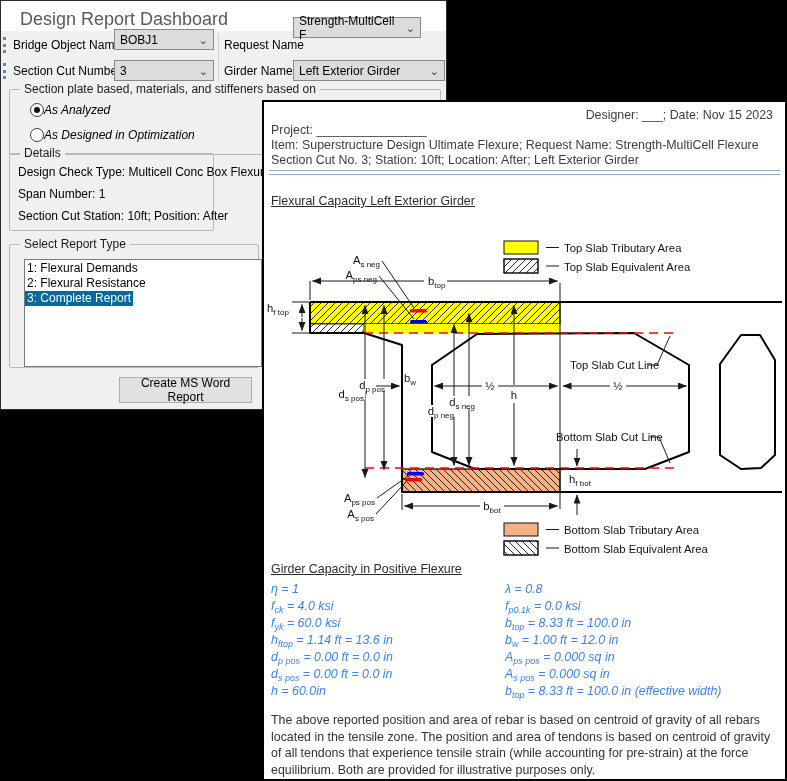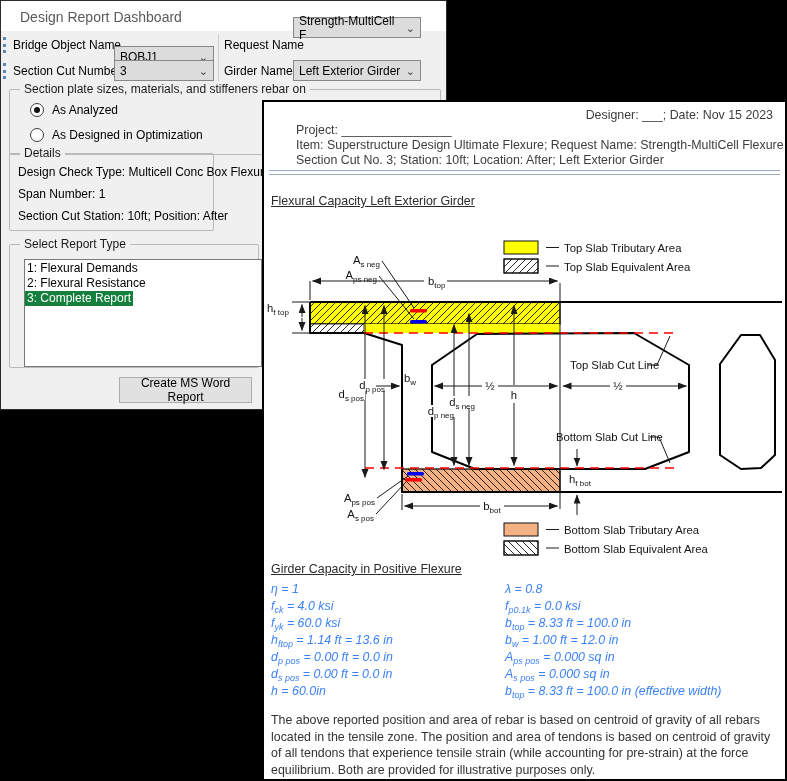--- a/index.html
+++ b/index.html
@@ -2,50 +2,50 @@
 <html><head>
 <meta charset="utf-8">
 <style>
   html,body{margin:0;padding:0;}
   body{width:787px;height:781px;position:relative;background:#000;overflow:hidden;
        font-family:"Liberation Sans",sans-serif;}
   
   .dialog{position:absolute;left:0;top:0;width:447px;height:410px;background:#f0f0f0;
           border:1px solid #2b2b2b;box-sizing:border-box;z-index:1;}
   .titlebar{position:absolute;left:0;top:0;right:0;height:30px;background:#ffffff;}
-  .titlebar .title{position:absolute;left:19px;top:8px;font-size:14px;color:#5a5a5a;}
+  .titlebar .title{position:absolute;left:19px;top:8px;font-size:18px;color:#5a5a5a;}
   .dlabel{position:absolute;font-size:12px;color:#000;}
   .combo{position:absolute;height:21px;background:#dcdcdc;border:1px solid #888;
          box-sizing:border-box;display:flex;align-items:center;justify-content:space-between;
          padding:0 5px;font-size:12px;color:#000;}
   .combo .chev{font-size:11px;color:#404040;line-height:10px;margin-left:4px;}
   .vsep{position:absolute;left:217px;top:33px;width:1px;height:47px;background:#cfcfcf;}
   .grip{position:absolute;left:2px;width:0;height:16px;border-left:3px dotted #5b87b5;}
   .groupbox{position:absolute;border:1px solid #b9b9b9;border-radius:2px;box-sizing:border-box;}
   .grouplabel{position:absolute;top:-8px;left:10px;background:#f0f0f0;padding:0 4px;
               font-size:12px;color:#1a1a1a;white-space:nowrap;}
-  .radio-row{position:absolute;display:flex;align-items:flex-end;gap:8px;}
+  .radio-row{position:absolute;display:flex;align-items:flex-end;font-style:italic;}
   .radio{width:12px;height:12px;border:1px solid #3c3c3c;border-radius:50%;background:#fff;
          box-sizing:content-box;}
   .radio.checked::after{content:'';display:block;width:6px;height:6px;margin:3px;
          border-radius:50%;background:#111;}
   .radio-label{font-size:12px;color:#000;}
   .dline{position:absolute;font-size:12px;color:#000;white-space:nowrap;}
   .listbox{position:absolute;left:14px;top:14px;width:238px;height:108px;background:#fff;
            border:1px solid #7a7a7a;box-sizing:border-box;padding-top:1px;overflow:hidden;}
   .listitem{font-size:12px;color:#000;padding:0 2px;height:15px;line-height:15px;
             width:max-content;white-space:nowrap;}
-  .listitem.selected{background:#15803d;color:#fff;}
+  .listitem.selected{background:#0369a1;color:#fff;}
   .wordbtn{position:absolute;left:118px;top:376px;width:133px;height:26px;background:#e1e1e1;
            border:1px solid #adadad;font-size:12px;color:#000;display:flex;align-items:center;
            justify-content:center;box-sizing:border-box;font-family:"Liberation Sans",sans-serif;}
   
   .report{position:absolute;left:262px;top:100px;width:525px;height:681px;background:#fff;
           border:2px solid #000;box-sizing:border-box;z-index:2;font-size:12.4px;color:#3d3d3d;}
-  .rline{position:absolute;white-space:nowrap;margin-left:25px;}
+  .rline{position:absolute;white-space:nowrap;}
   .rright{position:absolute;right:12px;white-space:nowrap;}
   .dblrule{position:absolute;left:5px;right:5px;top:68px;height:3px;
            border-top:1px solid #95adc3;border-bottom:1px solid #95adc3;}
   .rheading{position:absolute;left:7px;text-decoration:underline;color:#2b2b2b;white-space:nowrap;}
   .diagram{position:absolute;left:0;top:125px;width:525px;height:345px;}
   .eqcol{position:absolute;top:479px;font-style:italic;color:#3b82f6;}
   .eqcol .eq-line{height:17px;line-height:17px;white-space:nowrap;}
   .eqcol sub{font-size:9px;font-style:italic;line-height:0;}
   .para{position:absolute;left:7px;top:610px;width:508px;line-height:16.6px;color:#333;}
   
@@ -60,44 +60,44 @@
 <body>
 
 <div class="dialog">
   <div class="titlebar">
     <span class="title">Design Report Dashboard</span>
   </div>
   <div class="grip" style="top:36px"></div>
   <div class="grip" style="top:62px"></div>
 
   <span class="dlabel" style="left:12px;top:37px">Bridge Object Name</span>
-  <div class="combo" style="left:113px;top:45px;width:100px">
+  <div class="combo" style="left:113px;top:28px;width:100px">
     <span>BOBJ1</span>
     <span class="chev">⌄</span>
   </div>
   <div class="vsep"></div>
   <span class="dlabel" style="left:223px;top:37px">Request Name</span>
   <div class="combo" style="left:292px;top:16px;width:128px">
     <span>Strength-MultiCell F</span>
     <span class="chev">⌄</span>
   </div>
 
   <span class="dlabel" style="left:12px;top:63px">Section Cut Number</span>
   <div class="combo" style="left:113px;top:59px;width:100px">
     <span>3</span>
     <span class="chev">⌄</span>
   </div>
   <span class="dlabel" style="left:223px;top:63px">Girder Name</span>
-  <div class="combo" style="left:292px;top:59px;width:128px">
+  <div class="combo" style="left:292px;top:59px;width:152px">
     <span>Left Exterior Girder</span>
     <span class="chev">⌄</span>
   </div>
 
   <div class="groupbox" style="left:8px;top:88px;width:432px;height:66px">
-    <span class="grouplabel">Section plate sizes, materials, and stiffeners rebar on</span>
+    <span class="grouplabel">Section plate based, materials, and stiffeners based on</span>
     <div class="radio-row" style="left:20px;top:13px">
       <span class="radio checked"></span>
       <span class="radio-label">As Analyzed</span>
     </div>
     <div class="radio-row" style="left:20px;top:38px">
       <span class="radio"></span>
       <span class="radio-label">As Designed in Optimization</span>
     </div>
   </div>
 

